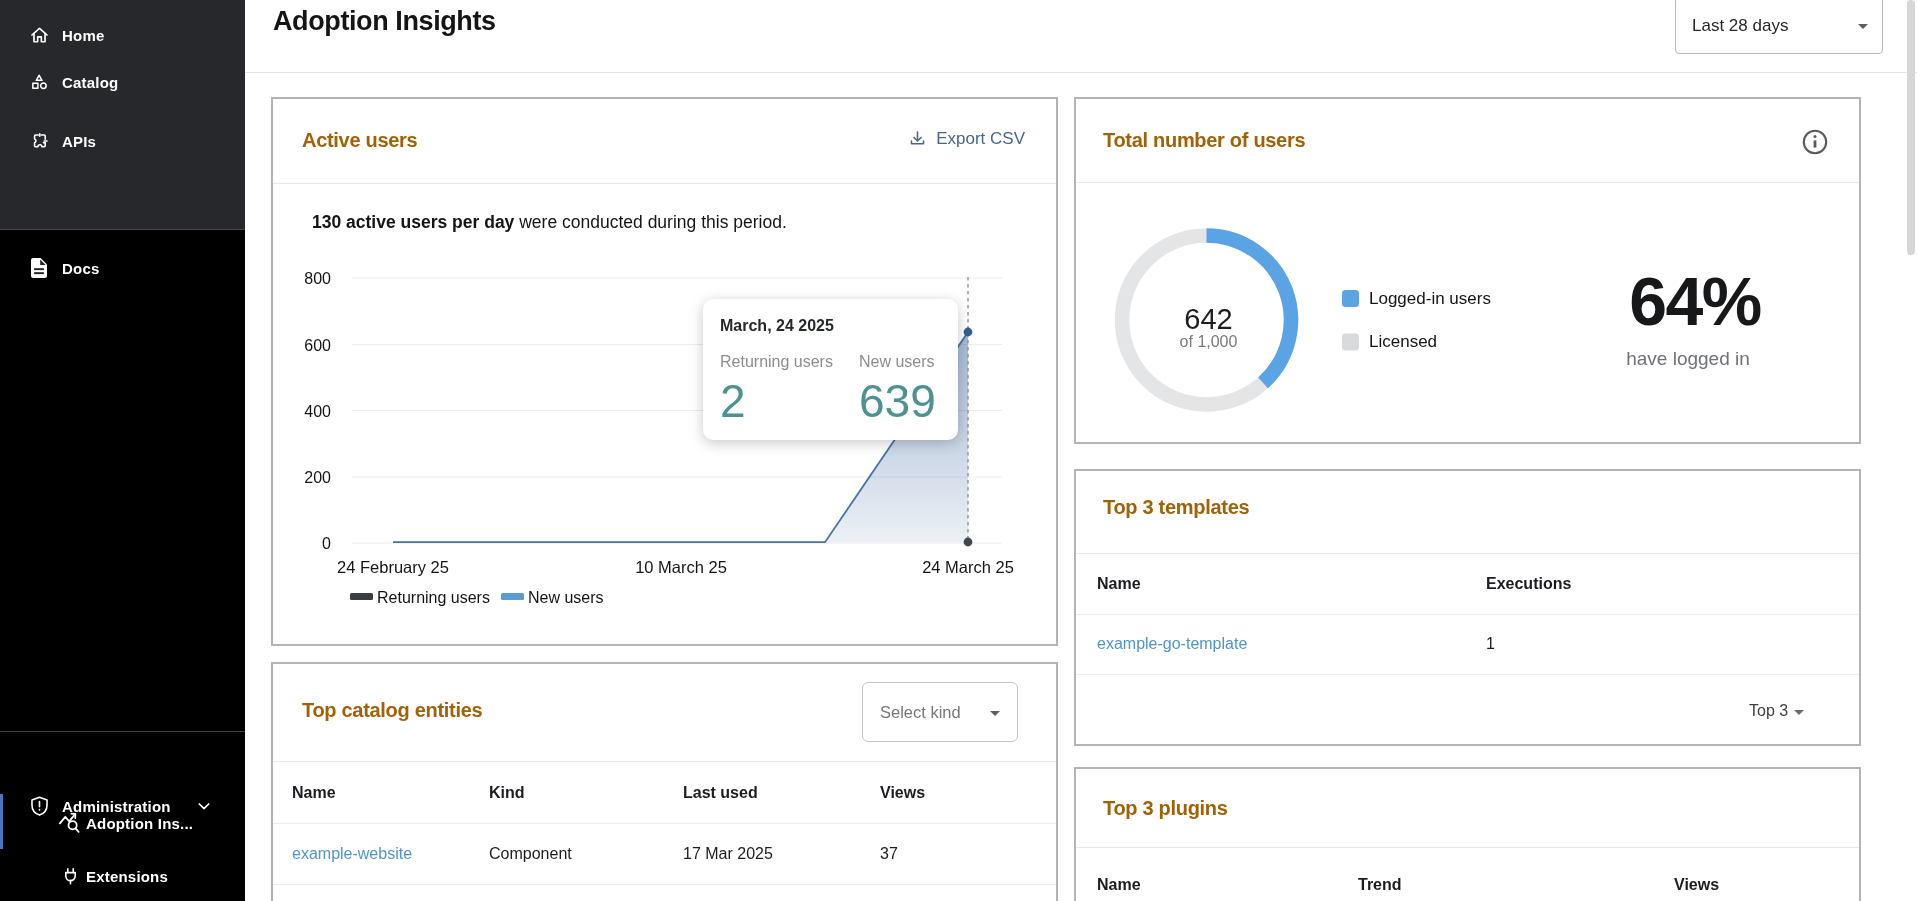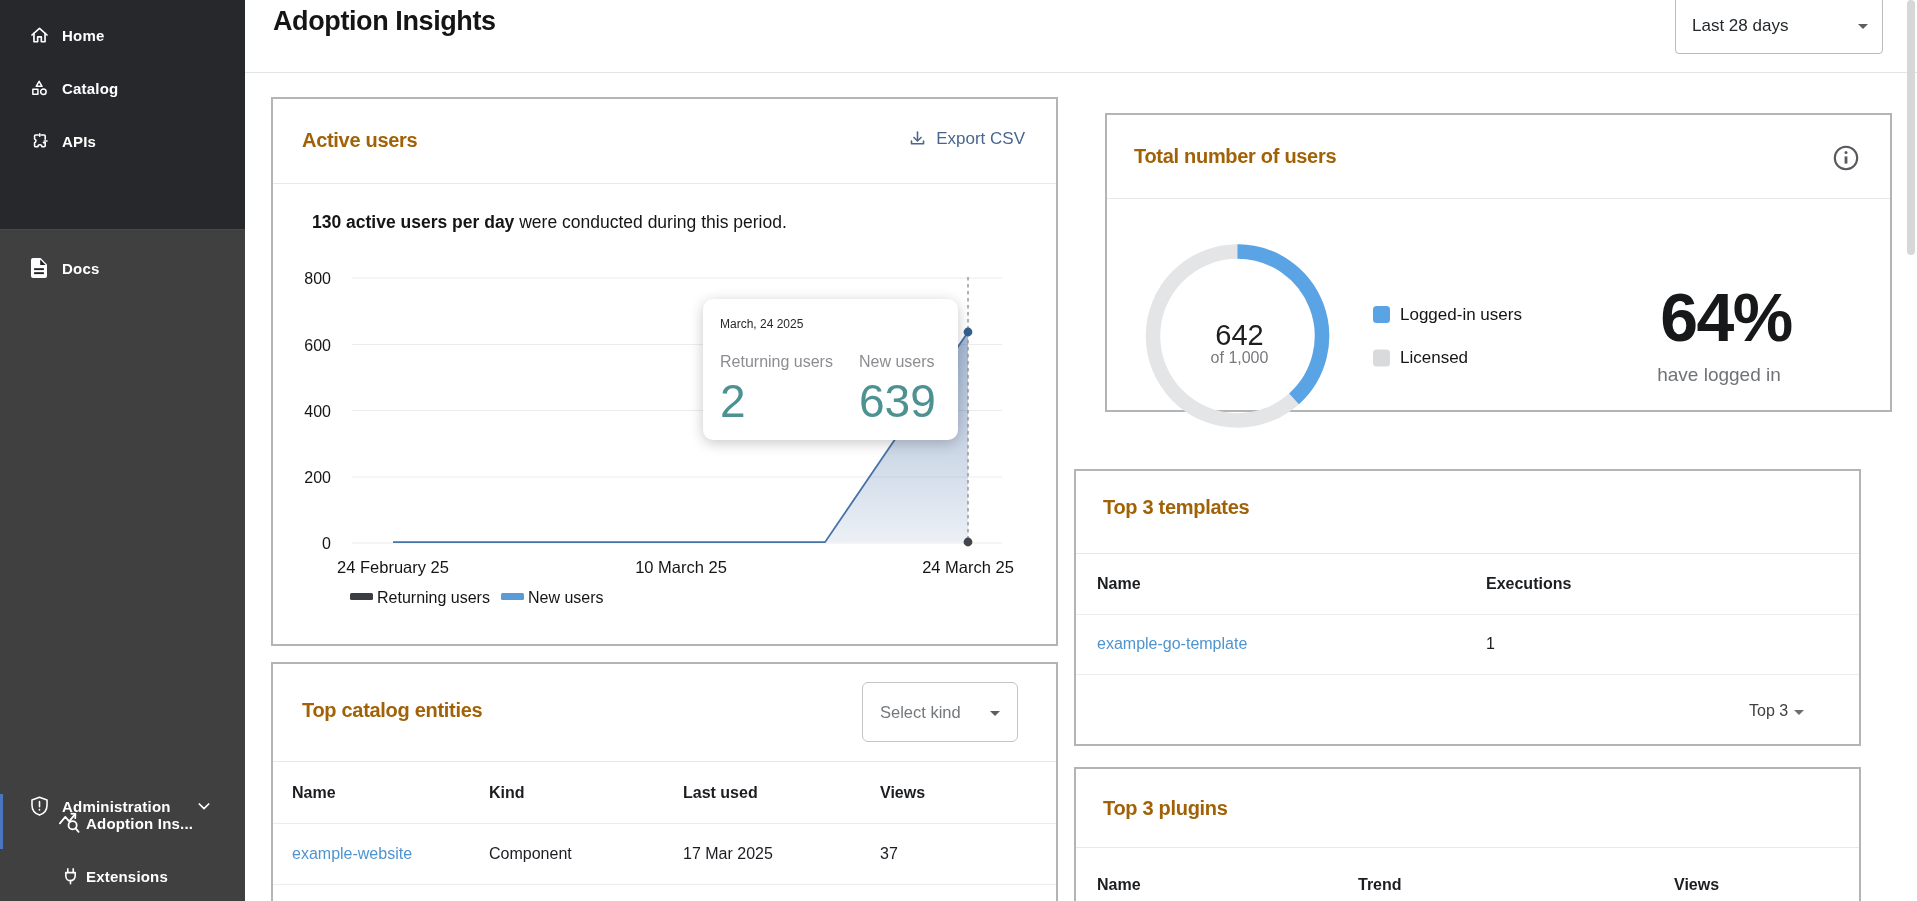--- a/index.html
+++ b/index.html
@@ -1,21 +1,21 @@
 <!DOCTYPE html>
 <html><head>
 <meta charset="utf-8">
 <title>Adoption Insights</title>
 <style>
   * { margin:0; padding:0; box-sizing:border-box; }
   html,body { background:#fff; }
   #app { position:relative; width:1917px; height:901px; overflow:hidden;
          background:#fff; font-family:"Liberation Sans",sans-serif; color:#151515; }
   
-  #sidebar { position:absolute; left:0; top:0; width:245px; height:901px; background:#404040; }
+  #sidebar { position:absolute; left:0; top:0; width:245px; height:901px; background:#000000; }
   #sidebar .topsec { position:absolute; left:0; top:0; width:245px; height:230px; background:#26282c; border-bottom:1px solid #45484c; }
   #sidebar .botdiv { position:absolute; left:0; top:731px; width:245px; height:1px; background:#3c3f43; }
   .navitem { position:absolute; left:0; width:245px; height:36px; color:#fff; font-size:15px; font-weight:700; letter-spacing:.2px; }
   .navitem svg { position:absolute; left:30px; top:50%; transform:translateY(-50%); }
   .navitem .lbl { position:absolute; left:62px; top:50%; transform:translateY(-50%); white-space:nowrap; }
   .activebar { position:absolute; left:0; top:794px; width:3px; height:55px; background:#4a76c1; }
   
   #pgheader { position:absolute; left:245px; top:0; width:1672px; height:73px; background:#fff; border-bottom:1px solid #e4e4e4; }
   #pgtitle { position:absolute; left:273px; top:6px; font-size:27px; font-weight:700; letter-spacing:-.4px; color:#151515;}
   #dateselect { position:absolute; left:1675px; top:-3px; width:208px; height:57px; border:1px solid #b9bcbf; border-radius:4px; background:#fff; }
@@ -39,21 +39,21 @@
     <div class="activebar"></div>
 
     <div class="navitem" style="top:17px;">
       <svg width="19" height="19" viewBox="0 0 24 24" fill="none" stroke="#fff" stroke-width="2.1" stroke-linecap="round" stroke-linejoin="round">
         <path d="M2.5 12 L12 3.5 L21.5 12"></path>
         <path d="M5 10 V20.5 H9.7 V14.3 H14.3 V20.5 H19 V10"></path>
       </svg>
       <span class="lbl">Home</span>
     </div>
 
-    <div class="navitem" style="top:70px;padding-left:12px;">
+    <div class="navitem" style="top:64px;padding-left:12px;">
       <svg width="19" height="19" viewBox="0 0 24 24" fill="none" stroke="#fff" stroke-width="1.9" stroke-linejoin="round">
         <path d="M11.5 3.5 L15.2 9.8 H7.8 Z"></path>
         <rect x="3.6" y="13.6" width="6.4" height="6.4"></rect>
         <circle cx="16.9" cy="16.8" r="3.5"></circle>
       </svg>
       <span class="lbl">Catalog</span>
     </div>
 
     <div class="navitem" style="top:123px;">
       <svg width="19" height="19" viewBox="0 0 24 24" fill="none" stroke="#fff" stroke-width="2" stroke-linecap="round" stroke-linejoin="round">
@@ -160,21 +160,21 @@
       </g>
       <rect x="76" y="494" width="23" height="7" rx="1.5" fill="#3a3e42"></rect>
       <rect x="227" y="494" width="23" height="7" rx="1.5" fill="#5b9bd5"></rect>
       <g font-size="16" fill="#151515">
         <text x="103" y="504">Returning users</text>
         <text x="254" y="504">New users</text>
       </g>
     </svg>
 
     <div style="position:absolute; left:430px; top:200px; width:255px; height:141px; background:#fff; border-radius:10px; box-shadow:0 3px 14px rgba(0,0,0,0.22);">
-      <div style="position:absolute; left:17px; top:18px; font-size:12px; font-weight:400; color:#26292c;">March, 24 2025</div>
+      <div style="position:absolute; left:17px; top:18px; font-size:16px; font-weight:700; color:#26292c;">March, 24 2025</div>
       <div style="position:absolute; left:17px; top:54px; font-size:16px; color:#8b8d90;">Returning users</div>
       <div style="position:absolute; left:156px; top:54px; font-size:16px; color:#8b8d90;">New users</div>
       <div style="position:absolute; left:17px; top:75px; font-size:46px; color:#4d9191;">2</div>
       <div style="position:absolute; left:156px; top:75px; font-size:46px; color:#4d9191;">639</div>
     </div>
   </div>
 
   <div class="card" style="left:271px; top:662px; width:787px; height:300px;">
     <div class="cardtitle" style="left:29px; top:35px;">Top catalog entities</div>
     <div style="position:absolute; left:589px; top:18px; width:156px; height:60px; border:1px solid #c2c5c8; border-radius:6px;">
@@ -187,21 +187,21 @@
     <div class="thead" style="left:410px; top:120px;">Last used</div>
     <div class="thead" style="left:607px; top:120px;">Views</div>
     <div class="hdiv" style="top:159px; background:#ececec;"></div>
     <div class="tcell tlink" style="left:19px; top:181px;">example-website</div>
     <div class="tcell" style="left:216px; top:181px;">Component</div>
     <div class="tcell" style="left:410px; top:181px;">17 Mar 2025</div>
     <div class="tcell" style="left:607px; top:181px;">37</div>
     <div class="hdiv" style="top:220px; background:#ececec;"></div>
   </div>
 
-  <div class="card" style="left:1074px; top:113px; width:787px; height:299px;margin-left:31px;">
+  <div class="card" style="left:1074px; top:97px; width:787px; height:347px;">
     <div class="cardtitle" style="left:27px; top:30px;">Total number of users</div>
     <svg style="position:absolute; right:31px; top:30px;" width="26" height="26" viewBox="0 0 26 26" fill="none" stroke="#57595c" stroke-width="2.1">
       <circle cx="13" cy="13" r="11.2"></circle>
       <path d="M13 11.4 V18.6" stroke-width="2.8"></path>
       <circle cx="13" cy="7.6" r="1.5" fill="#57595c" stroke="none"></circle>
     </svg>
     <div class="hdiv" style="top:83px;"></div>
     <svg style="position:absolute; left:1px; top:1px;" width="786" height="346">
       <circle cx="129.5" cy="220" r="84.5" fill="none" stroke="#e4e5e7" stroke-width="14.5"></circle>
       <path d="M 129.5 135.5 A 84.5 84.5 0 0 1 186.04 282.79" fill="none" stroke="#5aa4e6" stroke-width="14.5"></path>

